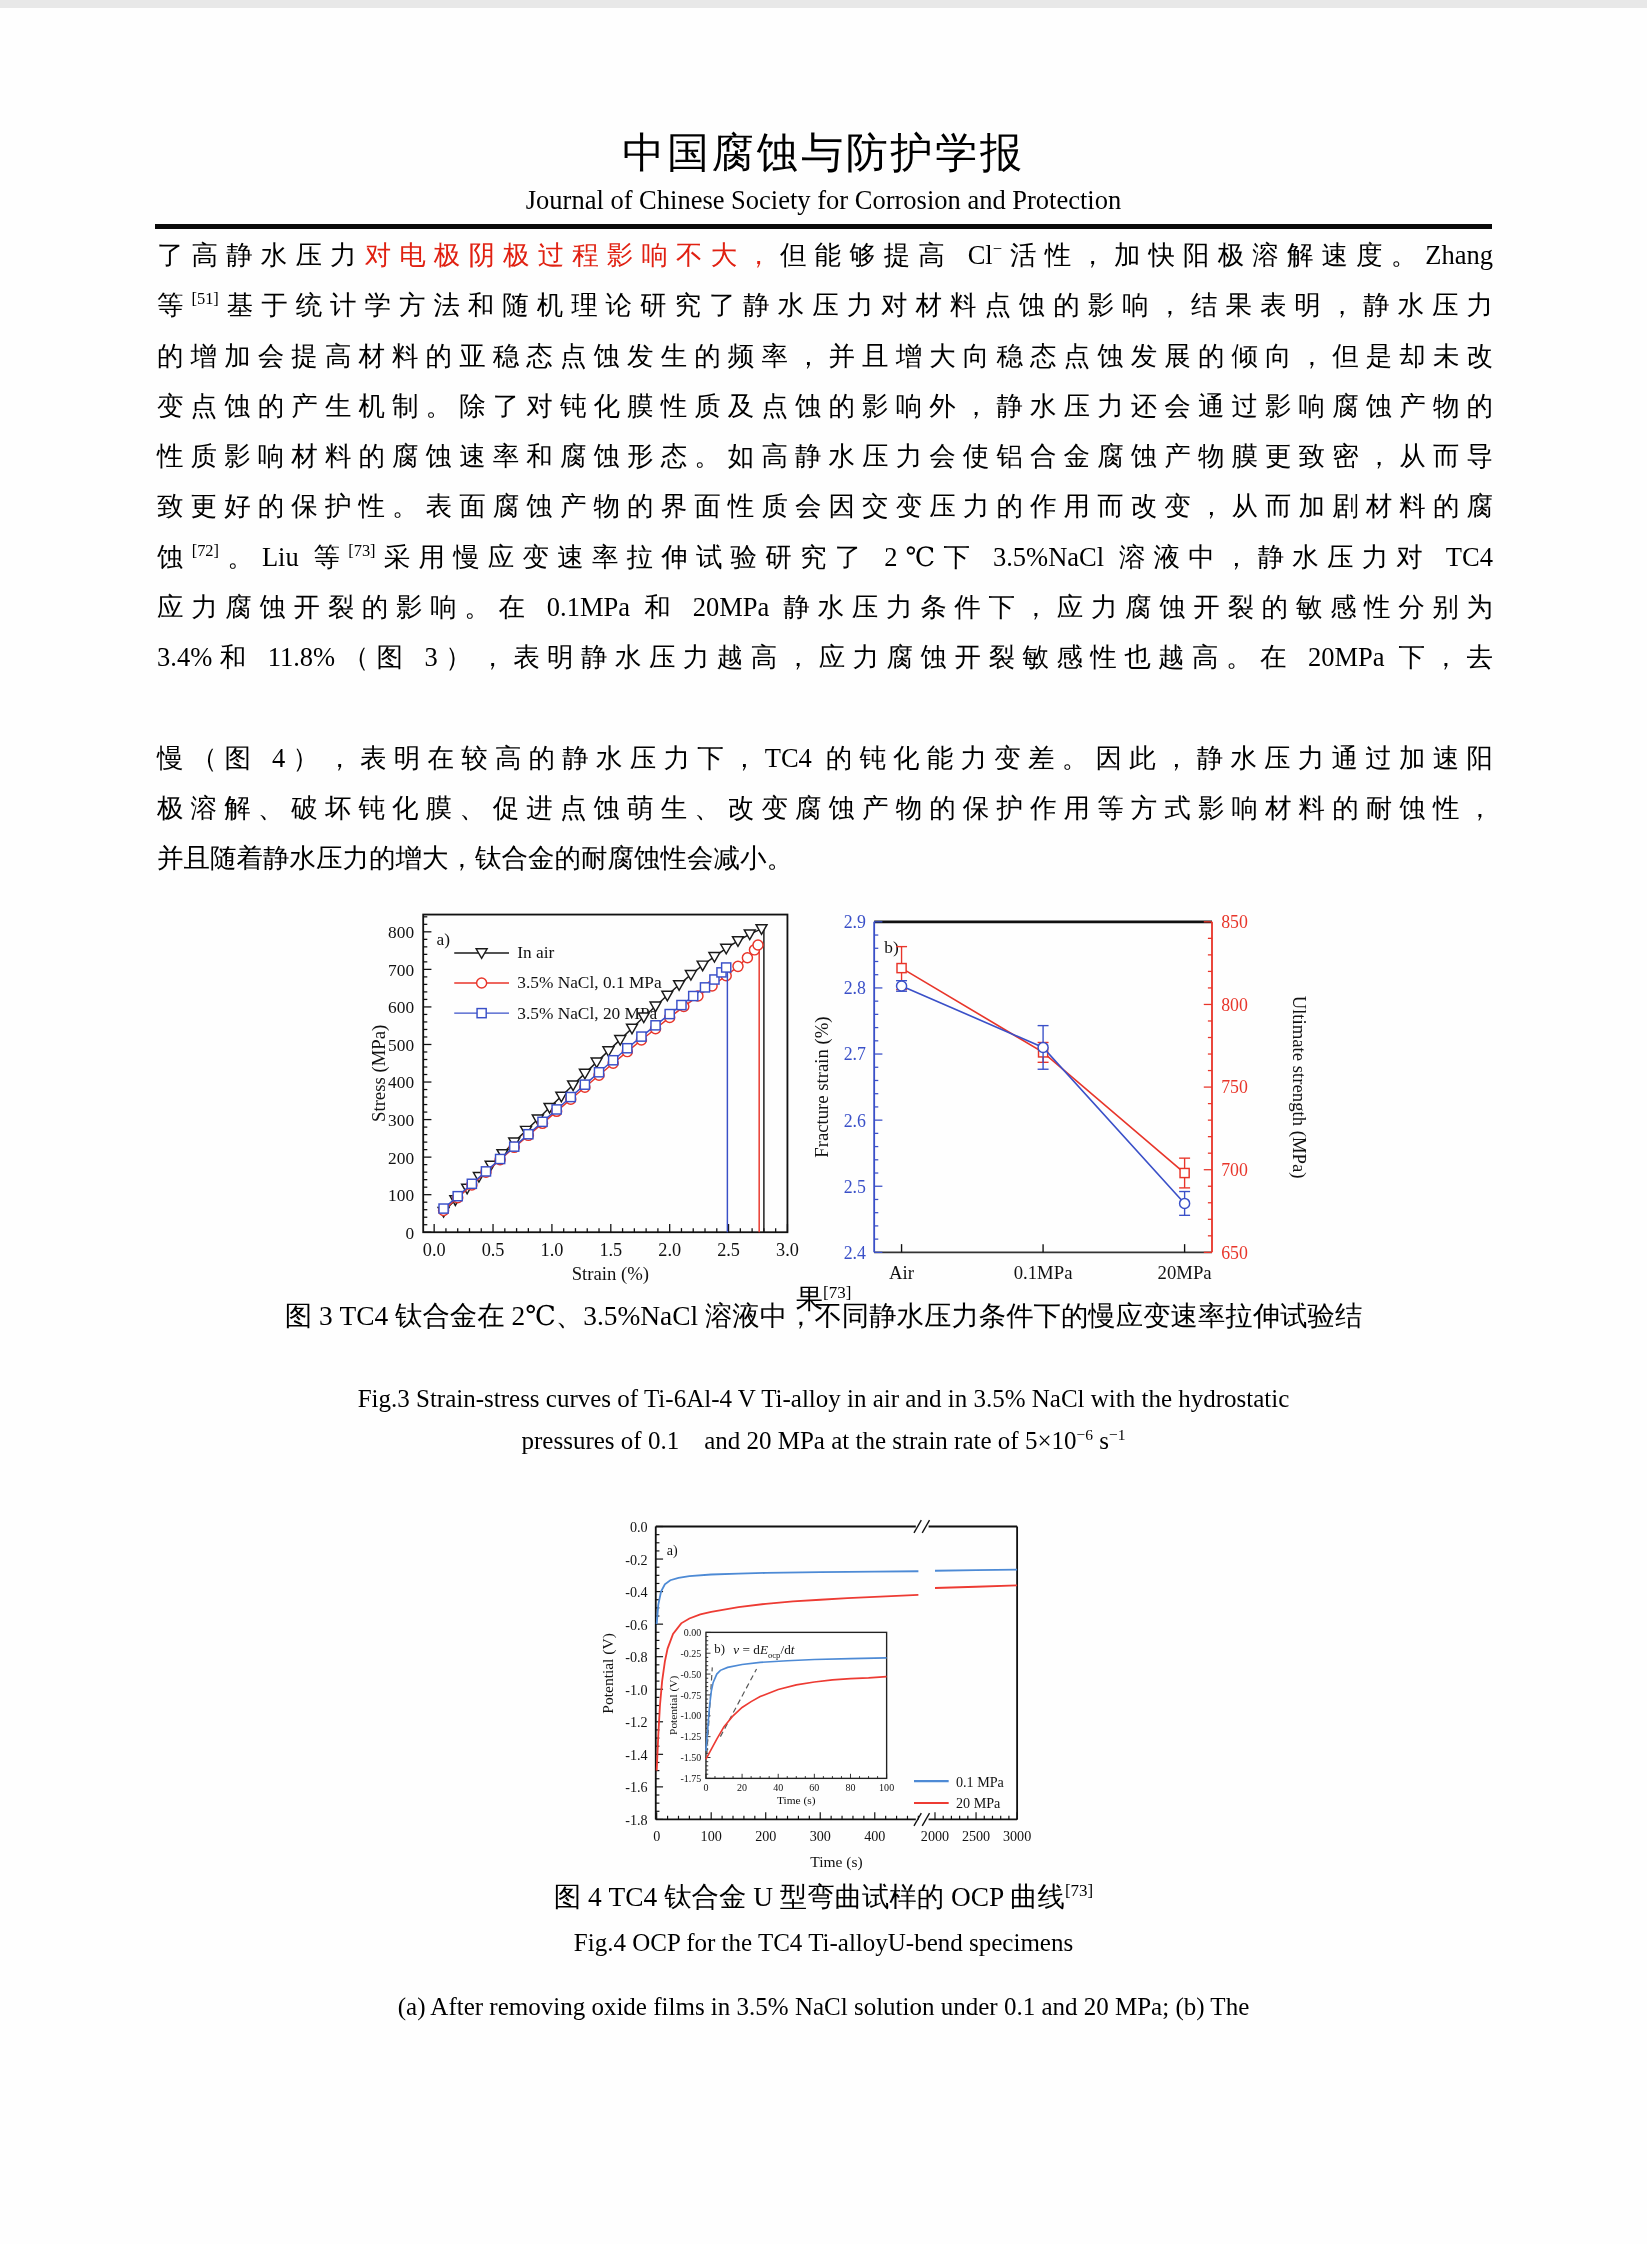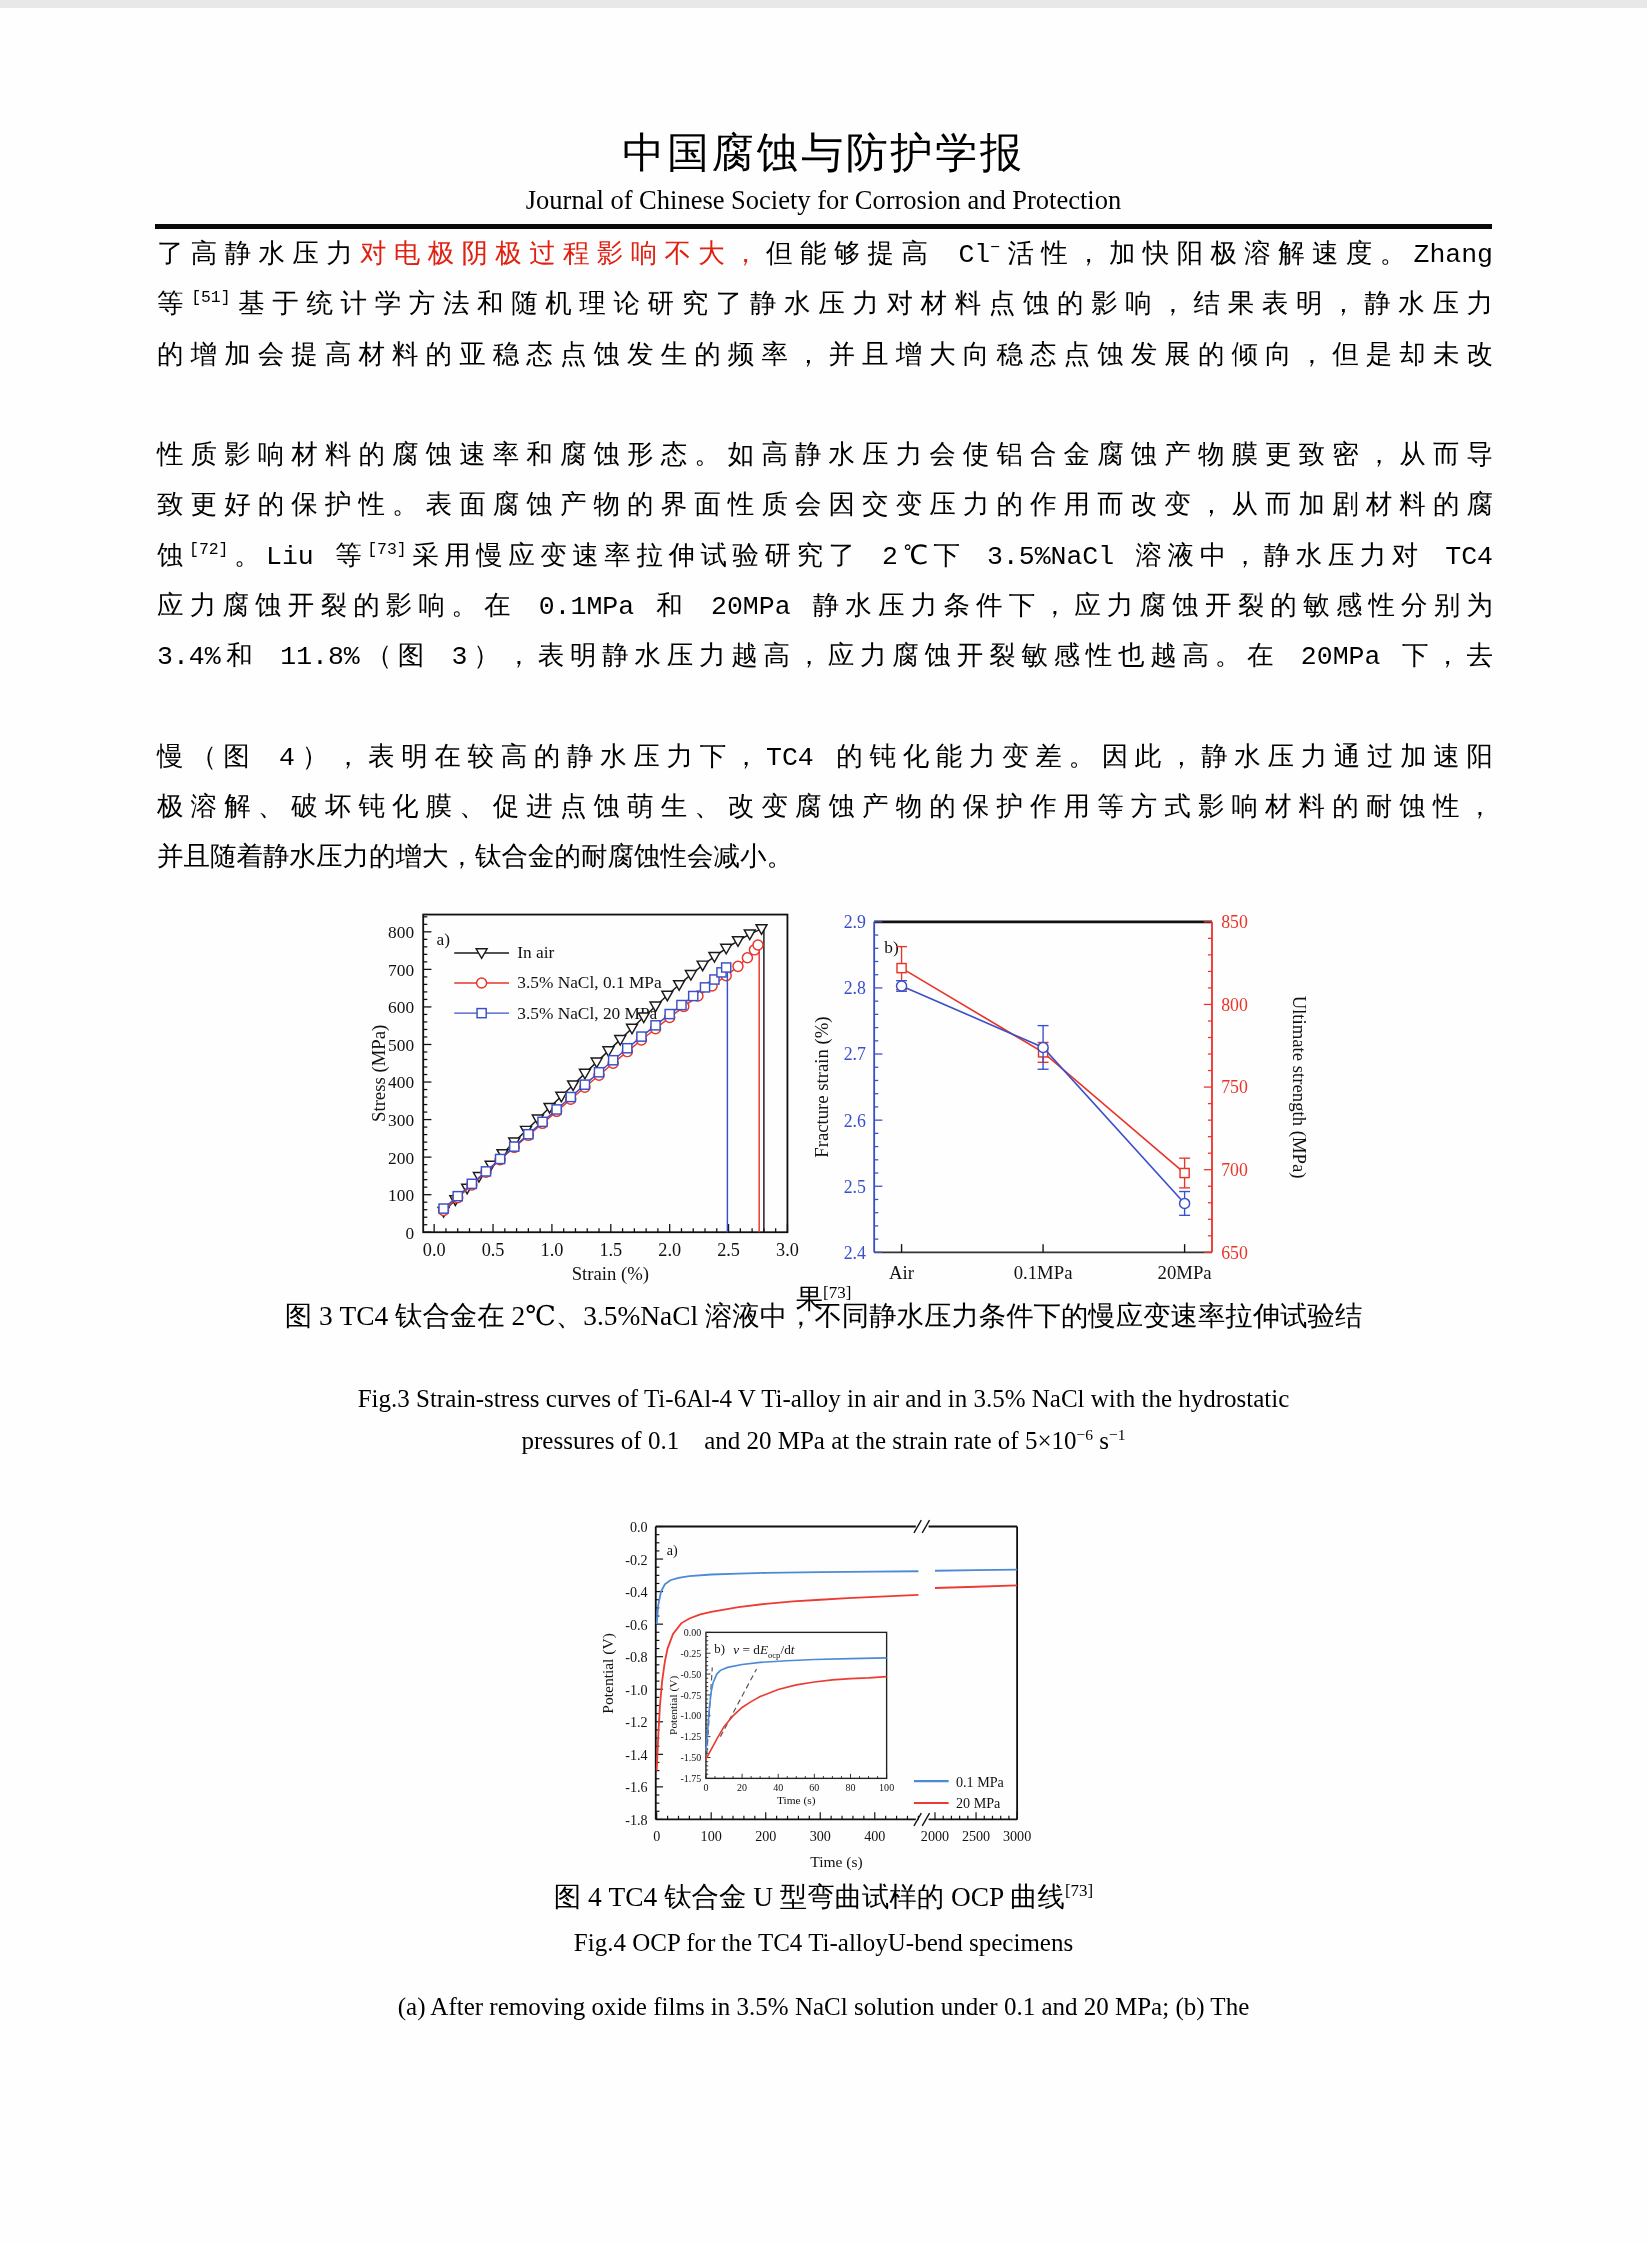--- a/index.html
+++ b/index.html
@@ -3,21 +3,21 @@
 <meta charset="utf-8">
 <style>
   html,body{margin:0;padding:0;background:#e8e8e8;}
   .page{position:relative;width:1647px;height:2244px;background:#fefefe;margin:8px auto;
         font-family:"Liberation Serif","DejaVu Serif",serif;color:#000;overflow:hidden;}
   .center{position:absolute;left:0;width:100%;text-align:center;}
   .title-zh{top:117px;font-size:42px;letter-spacing:2.7px;}
   .title-en{top:177px;font-size:26.5px;}
   .rule{position:absolute;left:155px;top:216px;width:1337px;height:4.6px;background:#0a0a0a;}
   .bodyline{position:absolute;left:157px;width:1336px;height:50px;font-size:26.5px;line-height:50px;
-            text-align:justify;text-align-last:justify;font-family:Liberation Mono, monospace;}
+            text-align:justify;text-align-last:justify;}
   .bodyline.last{text-align-last:left;}
   sup{font-size:0.62em;line-height:0;}
   .seg-red{color:#e02011;}
   .cap{position:absolute;left:0;width:100%;text-align:center;line-height:40px;}
   .cap-zh{font-size:27.4px;}
   .cap-en{font-size:25px;}
   svg{position:absolute;overflow:visible;}
   svg text{font-family:"Liberation Serif","DejaVu Serif",serif;}
 </style>
 </head>
@@ -25,20 +25,21 @@
 
 <div class="page">
 
   <div class="center title-zh">中国腐蚀与防护学报</div>
   <div class="center title-en">Journal of Chinese Society for Corrosion and Protection</div>
   <div class="rule"></div>
 
   <div class="bodyline" style="top:222px"><span>了高静水压力</span><span class="seg-red">对电极阴极过程影响不大，</span><span>但能够提高 Cl</span><sup>−</sup><span>活性，加快阳极溶解速度。Zhang</span></div>
   <div class="bodyline" style="top:272px"><span>等</span><sup>[51]</sup><span>基于统计学方法和随机理论研究了静水压力对材料点蚀的影响，结果表明，静水压力</span></div>
   <div class="bodyline" style="top:323px"><span>的增加会提高材料的亚稳态点蚀发生的频率，并且增大向稳态点蚀发展的倾向，但是却未改</span></div>
+  <div class="bodyline" style="top:373px"><span>变点蚀的产生机制。除了对钝化膜性质及点蚀的影响外，静水压力还会通过影响腐蚀产物的</span></div>
   <div class="bodyline" style="top:423px"><span>性质影响材料的腐蚀速率和腐蚀形态。如高静水压力会使铝合金腐蚀产物膜更致密，从而导</span></div>
   <div class="bodyline" style="top:473px"><span>致更好的保护性。表面腐蚀产物的界面性质会因交变压力的作用而改变，从而加剧材料的腐</span></div>
   <div class="bodyline" style="top:524px"><span>蚀</span><sup>[72]</sup><span>。Liu 等</span><sup>[73]</sup><span>采用慢应变速率拉伸试验研究了 2℃下 3.5%NaCl 溶液中，静水压力对 TC4</span></div>
   <div class="bodyline" style="top:574px"><span>应力腐蚀开裂的影响。在 0.1MPa 和 20MPa 静水压力条件下，应力腐蚀开裂的敏感性分别为</span></div>
   <div class="bodyline" style="top:624px"><span>3.4%和 11.8%（图 3），表明静水压力越高，应力腐蚀开裂敏感性也越高。在 20MPa 下，去</span></div>
   <div class="bodyline" style="top:725px"><span>慢（图 4），表明在较高的静水压力下，TC4 的钝化能力变差。因此，静水压力通过加速阳</span></div>
   <div class="bodyline" style="top:775px"><span>极溶解、破坏钝化膜、促进点蚀萌生、改变腐蚀产物的保护作用等方式影响材料的耐蚀性，</span></div>
   <div class="bodyline last" style="top:825px"><span>并且随着静水压力的增大，钛合金的耐腐蚀性会减小。</span></div>
 
   <svg id="fig3a" style="left:352px;top:879px" width="461" height="402" viewBox="0 0 505 440">

